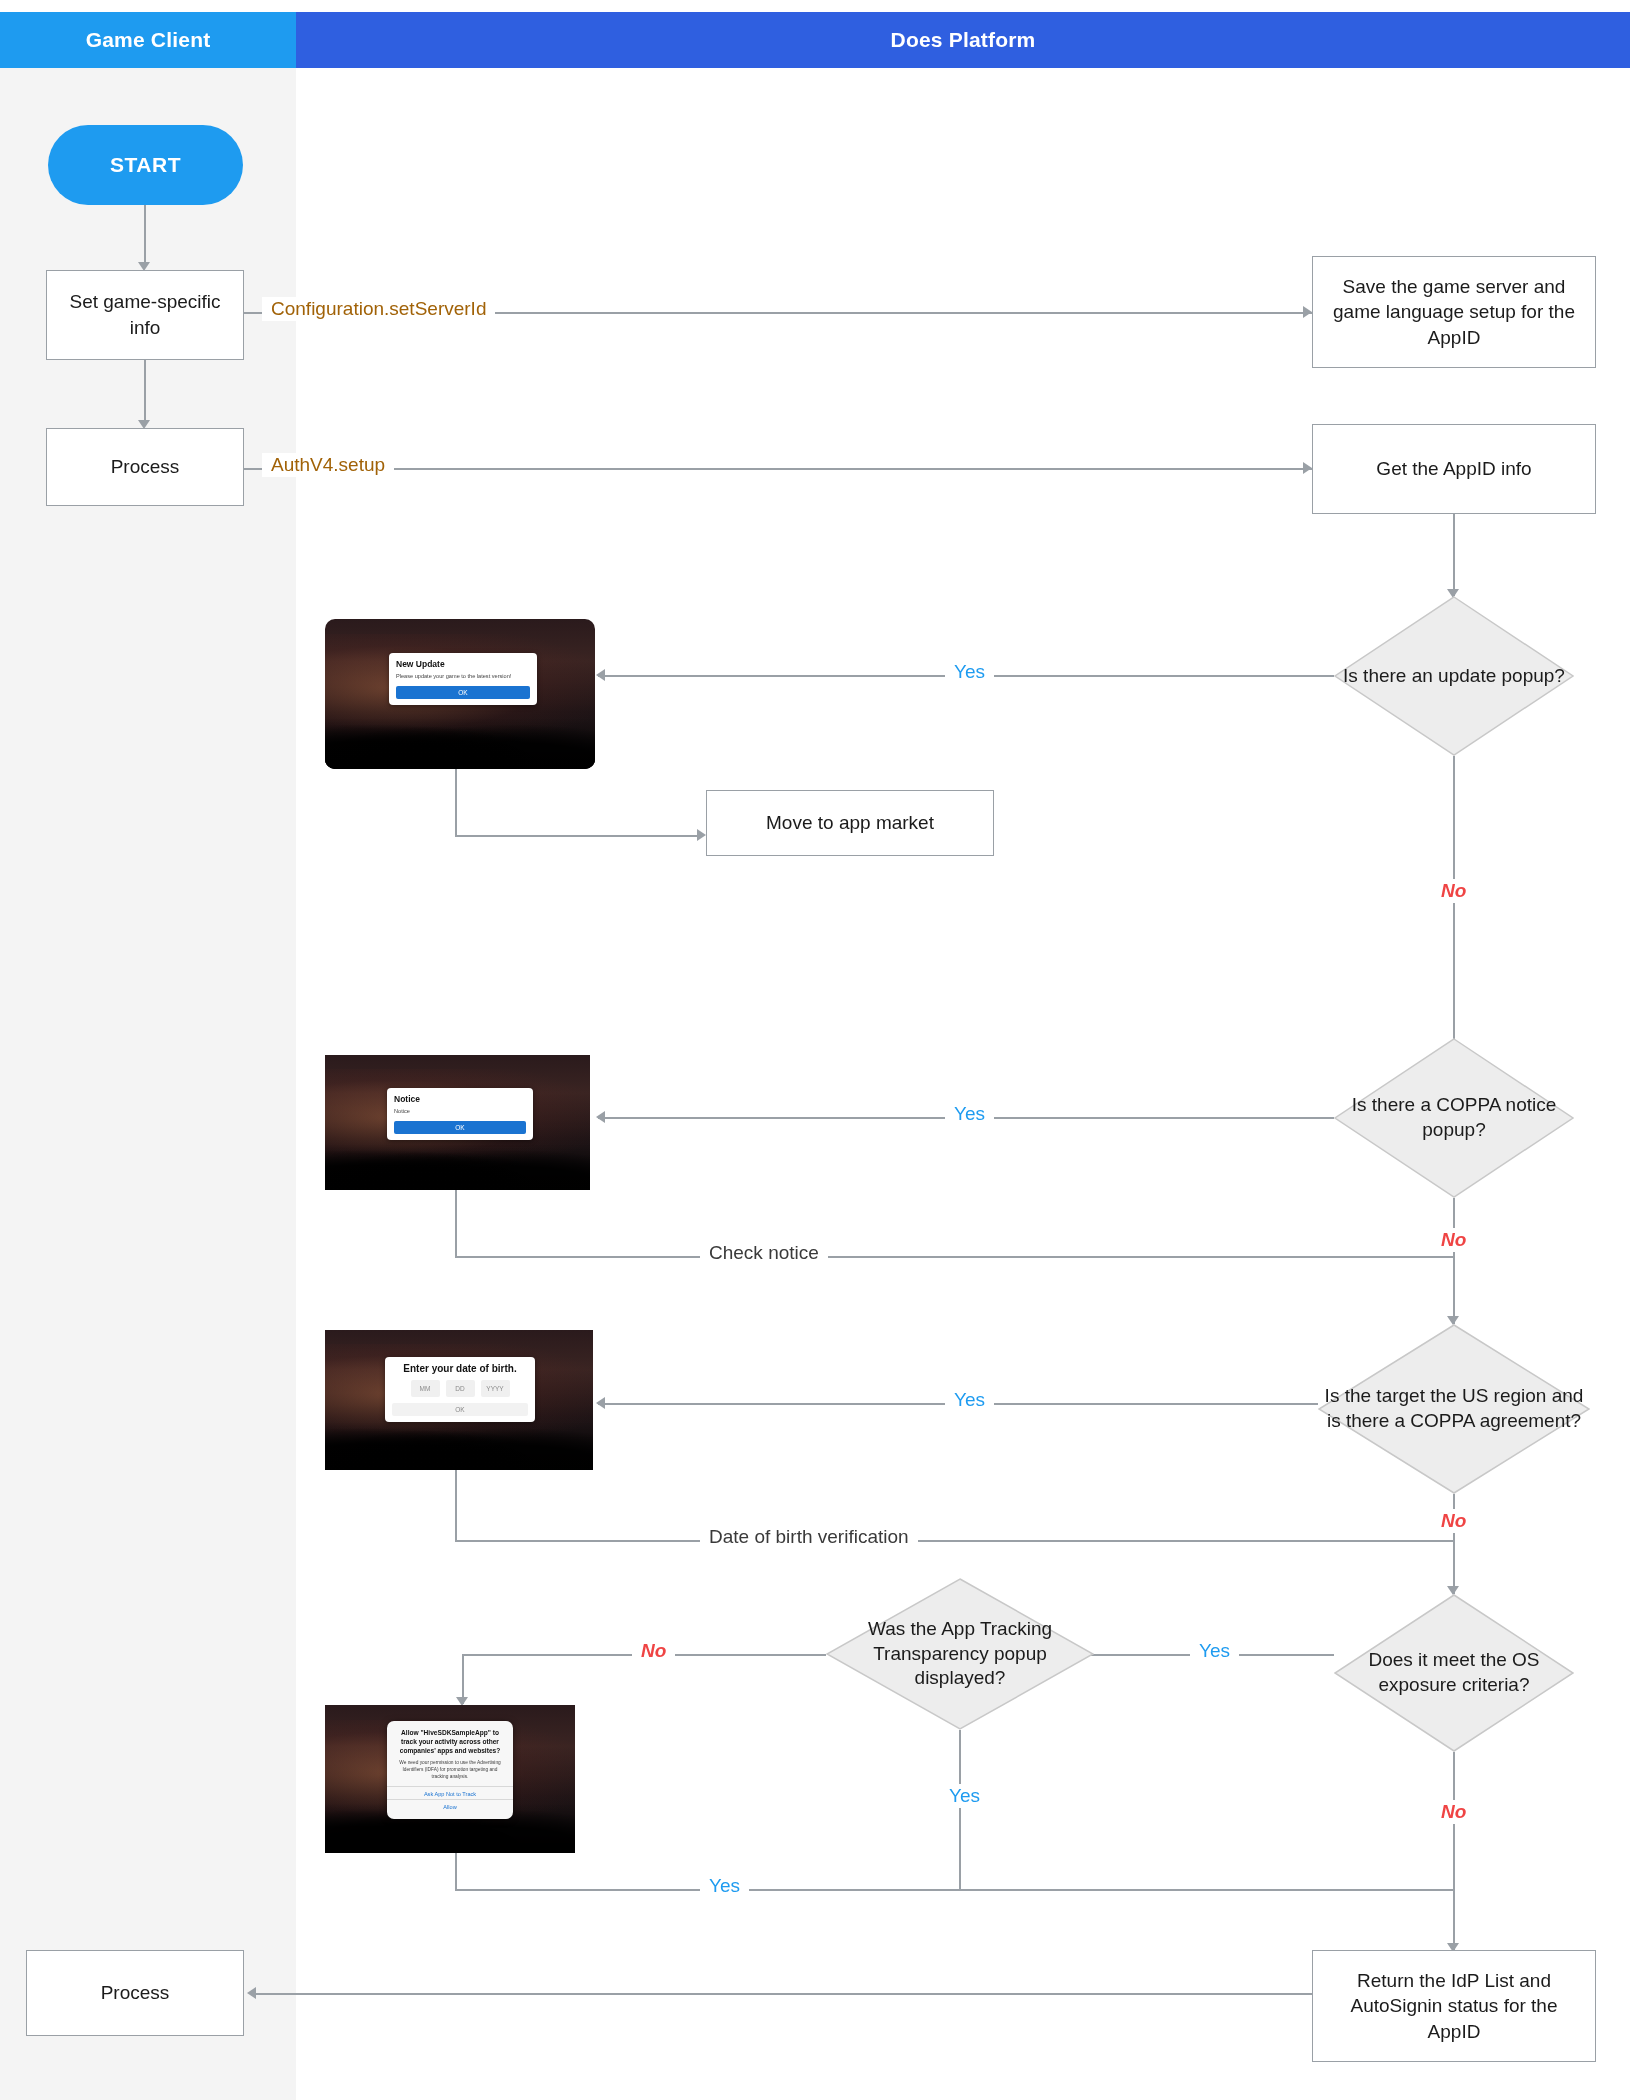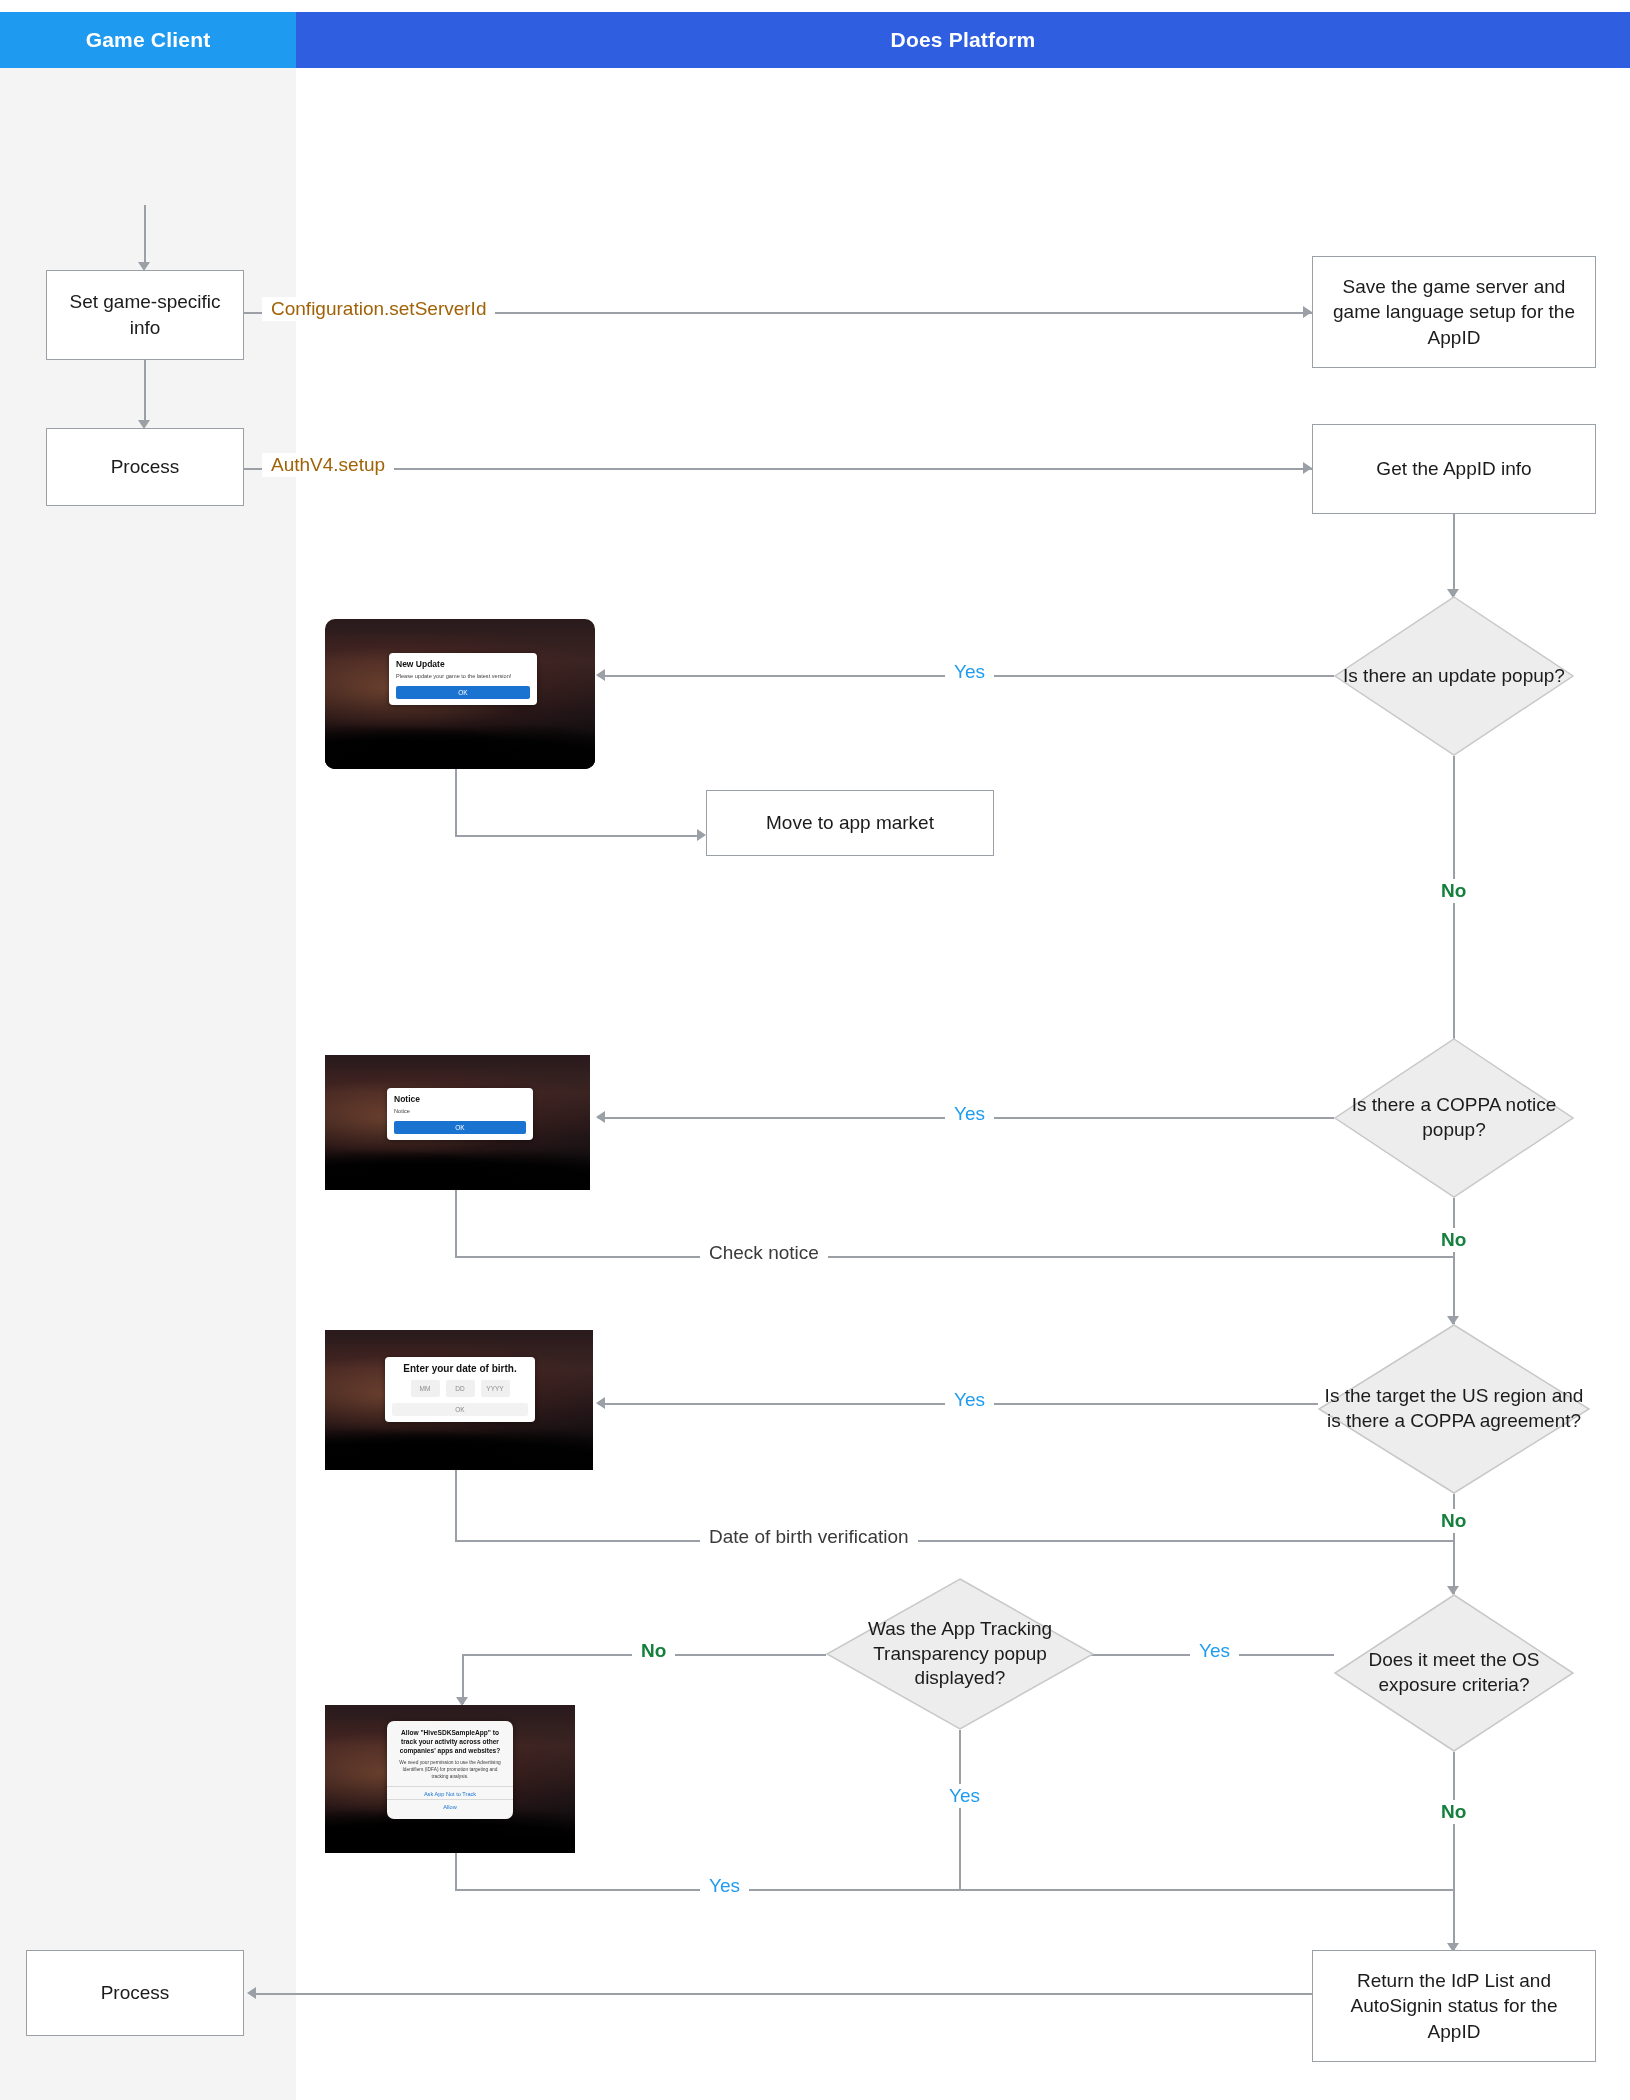--- a/index.html
+++ b/index.html
@@ -67,21 +67,21 @@
   .arrow.down  { border-left: 6px solid transparent; border-right: 6px solid transparent; border-top: 9px solid #9aa0a6; }
   .arrow.left  { border-top: 6px solid transparent; border-bottom: 6px solid transparent; border-right: 9px solid #9aa0a6; }
   .arrow.right { border-top: 6px solid transparent; border-bottom: 6px solid transparent; border-left: 9px solid #9aa0a6; }
 
   
   .elabel {
     position: absolute; background: #ffffff; padding: 1px 9px;
     font-size: 19px; color: #1b1b1b; white-space: nowrap;
   }
   .elabel.yes { color: #1e9bf0; }
-  .elabel.no  { color: #15803d; font-weight: bold; }
+  .elabel.no  { color: #ef4444; font-weight: bold; font-style: italic; }
   .elabel.api { color: #a16207; }
   .elabel.plain { color: #3a3a3a; }
 
   
   .shot {
     position: absolute;
     background: linear-gradient(180deg,#2a1a1c 0%,#3a2422 28%,#1e1416 62%,#120d0f 100%);
     overflow: hidden;
     border: 0;
   }
@@ -129,20 +129,21 @@
 </style>
 </head>
 <body>
 
 <div id="canvas">
 
   <div class="hdr hdr-left">Game Client</div>
   <div class="hdr hdr-right">Does Platform</div>
   <div class="lane-left"></div>
 
+  <div class="start" style="left:48px; top:125px; width:195px; height:80px;">START</div>
 
   <div class="ln lnv" style="left:144px; top:205px; height:63px;"></div>
   <div class="arrow down" style="left:138px; top:262px;"></div>
 
   <div class="node" style="left:46px; top:270px; width:198px; height:90px;">Set game-specific info</div>
 
   <div class="ln lnv" style="left:144px; top:360px; height:66px;"></div>
   <div class="arrow down" style="left:138px; top:420px;"></div>
 
   <div class="node" style="left:46px; top:428px; width:198px; height:78px;">Process</div>

